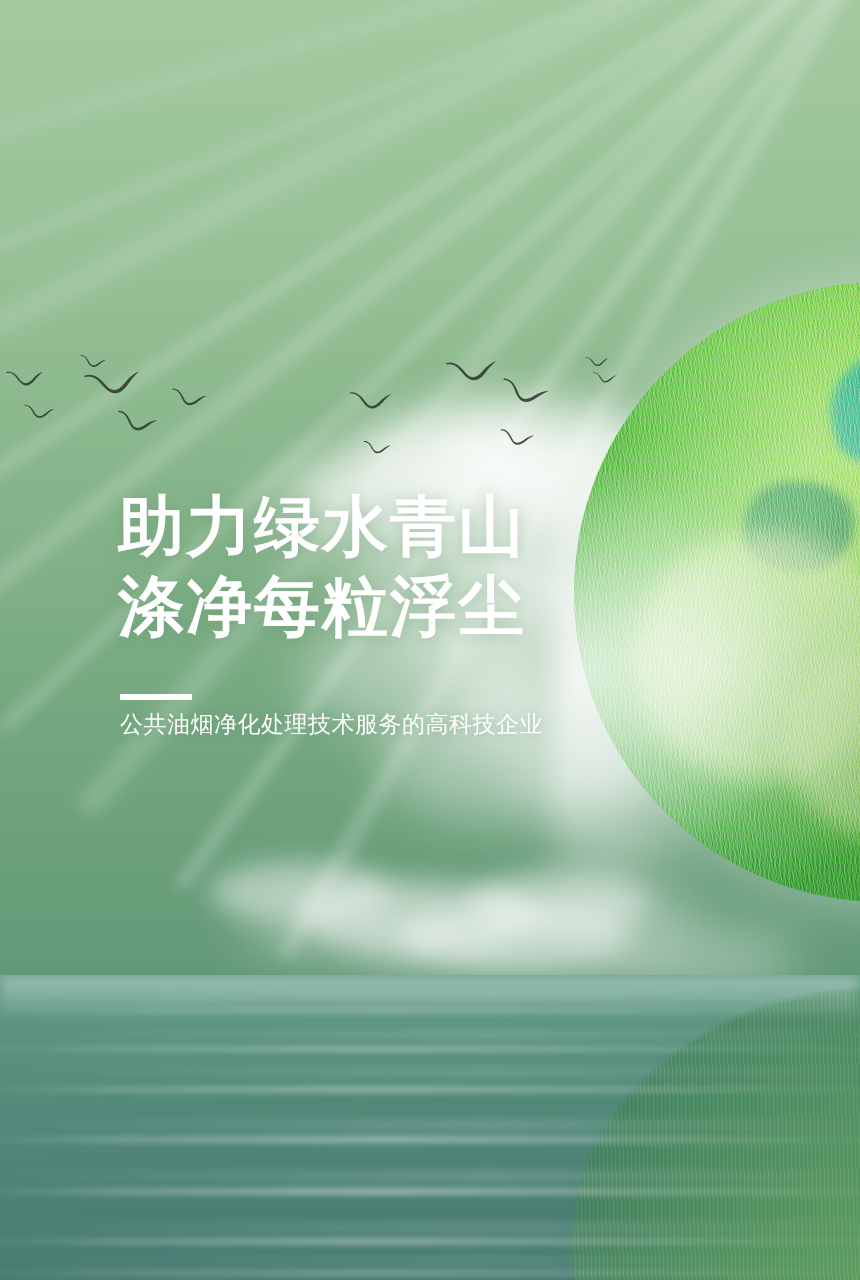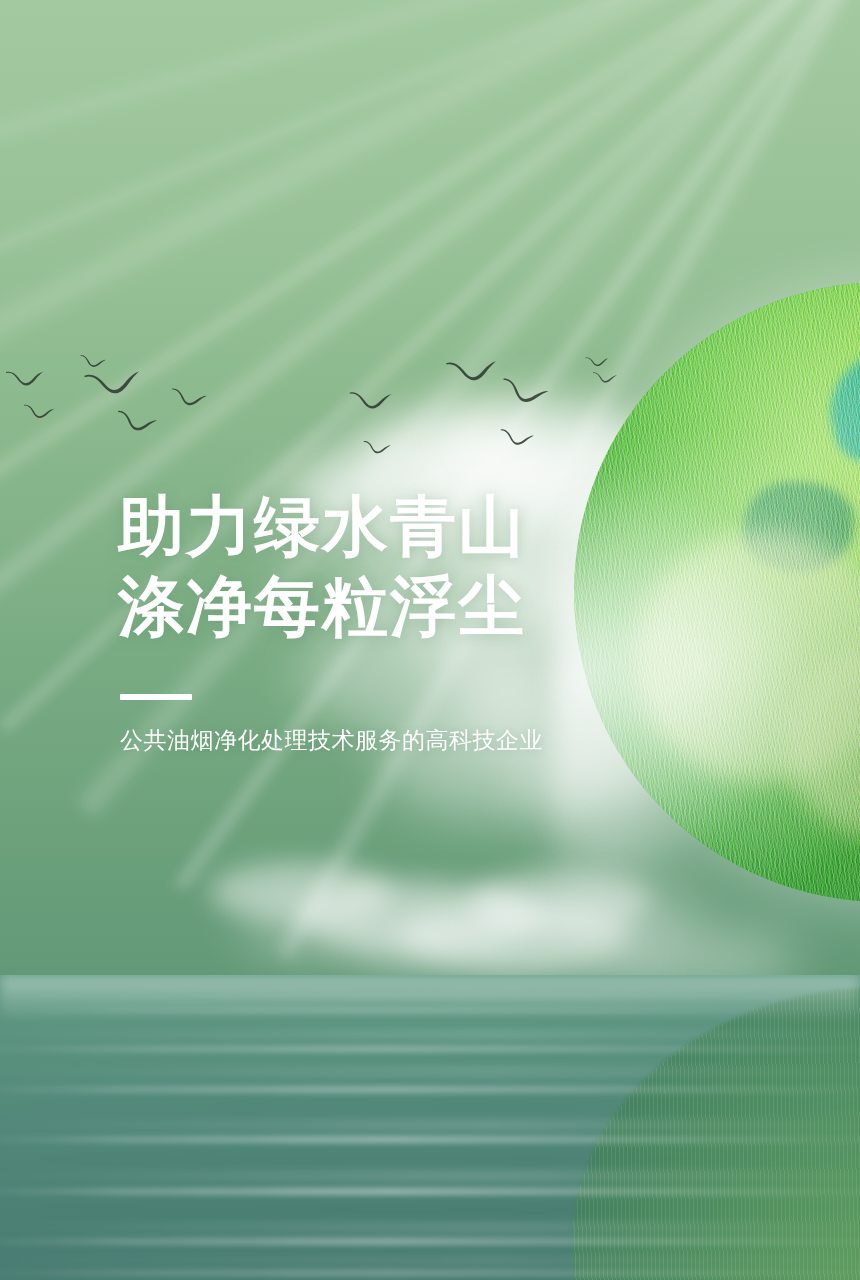--- a/index.html
+++ b/index.html
@@ -423,16 +423,16 @@
         <div class="ripple " style="top: 264px; height: 5px; opacity: 0.6;"></div>
         <div class="ripple dim" style="top: 282px; height: 7px; opacity: 0.35;"></div>
         <div class="ripple " style="top: 296px; height: 4px; opacity: 0.5;"></div>
       </div>
   </div>
 
   <div class="content">
     <h1 class="headline">助力绿水青山</h1>
     <h1 class="headline">涤净每粒浮尘</h1>
     <div class="divider"></div>
-    <p class="subtitle" style="margin-top:20px;">公共油烟净化处理技术服务的高科技企业</p>
+    <p class="subtitle" style="margin-top:4px;">公共油烟净化处理技术服务的高科技企业</p>
   </div>
 
 </div>
 
 </body></html>

